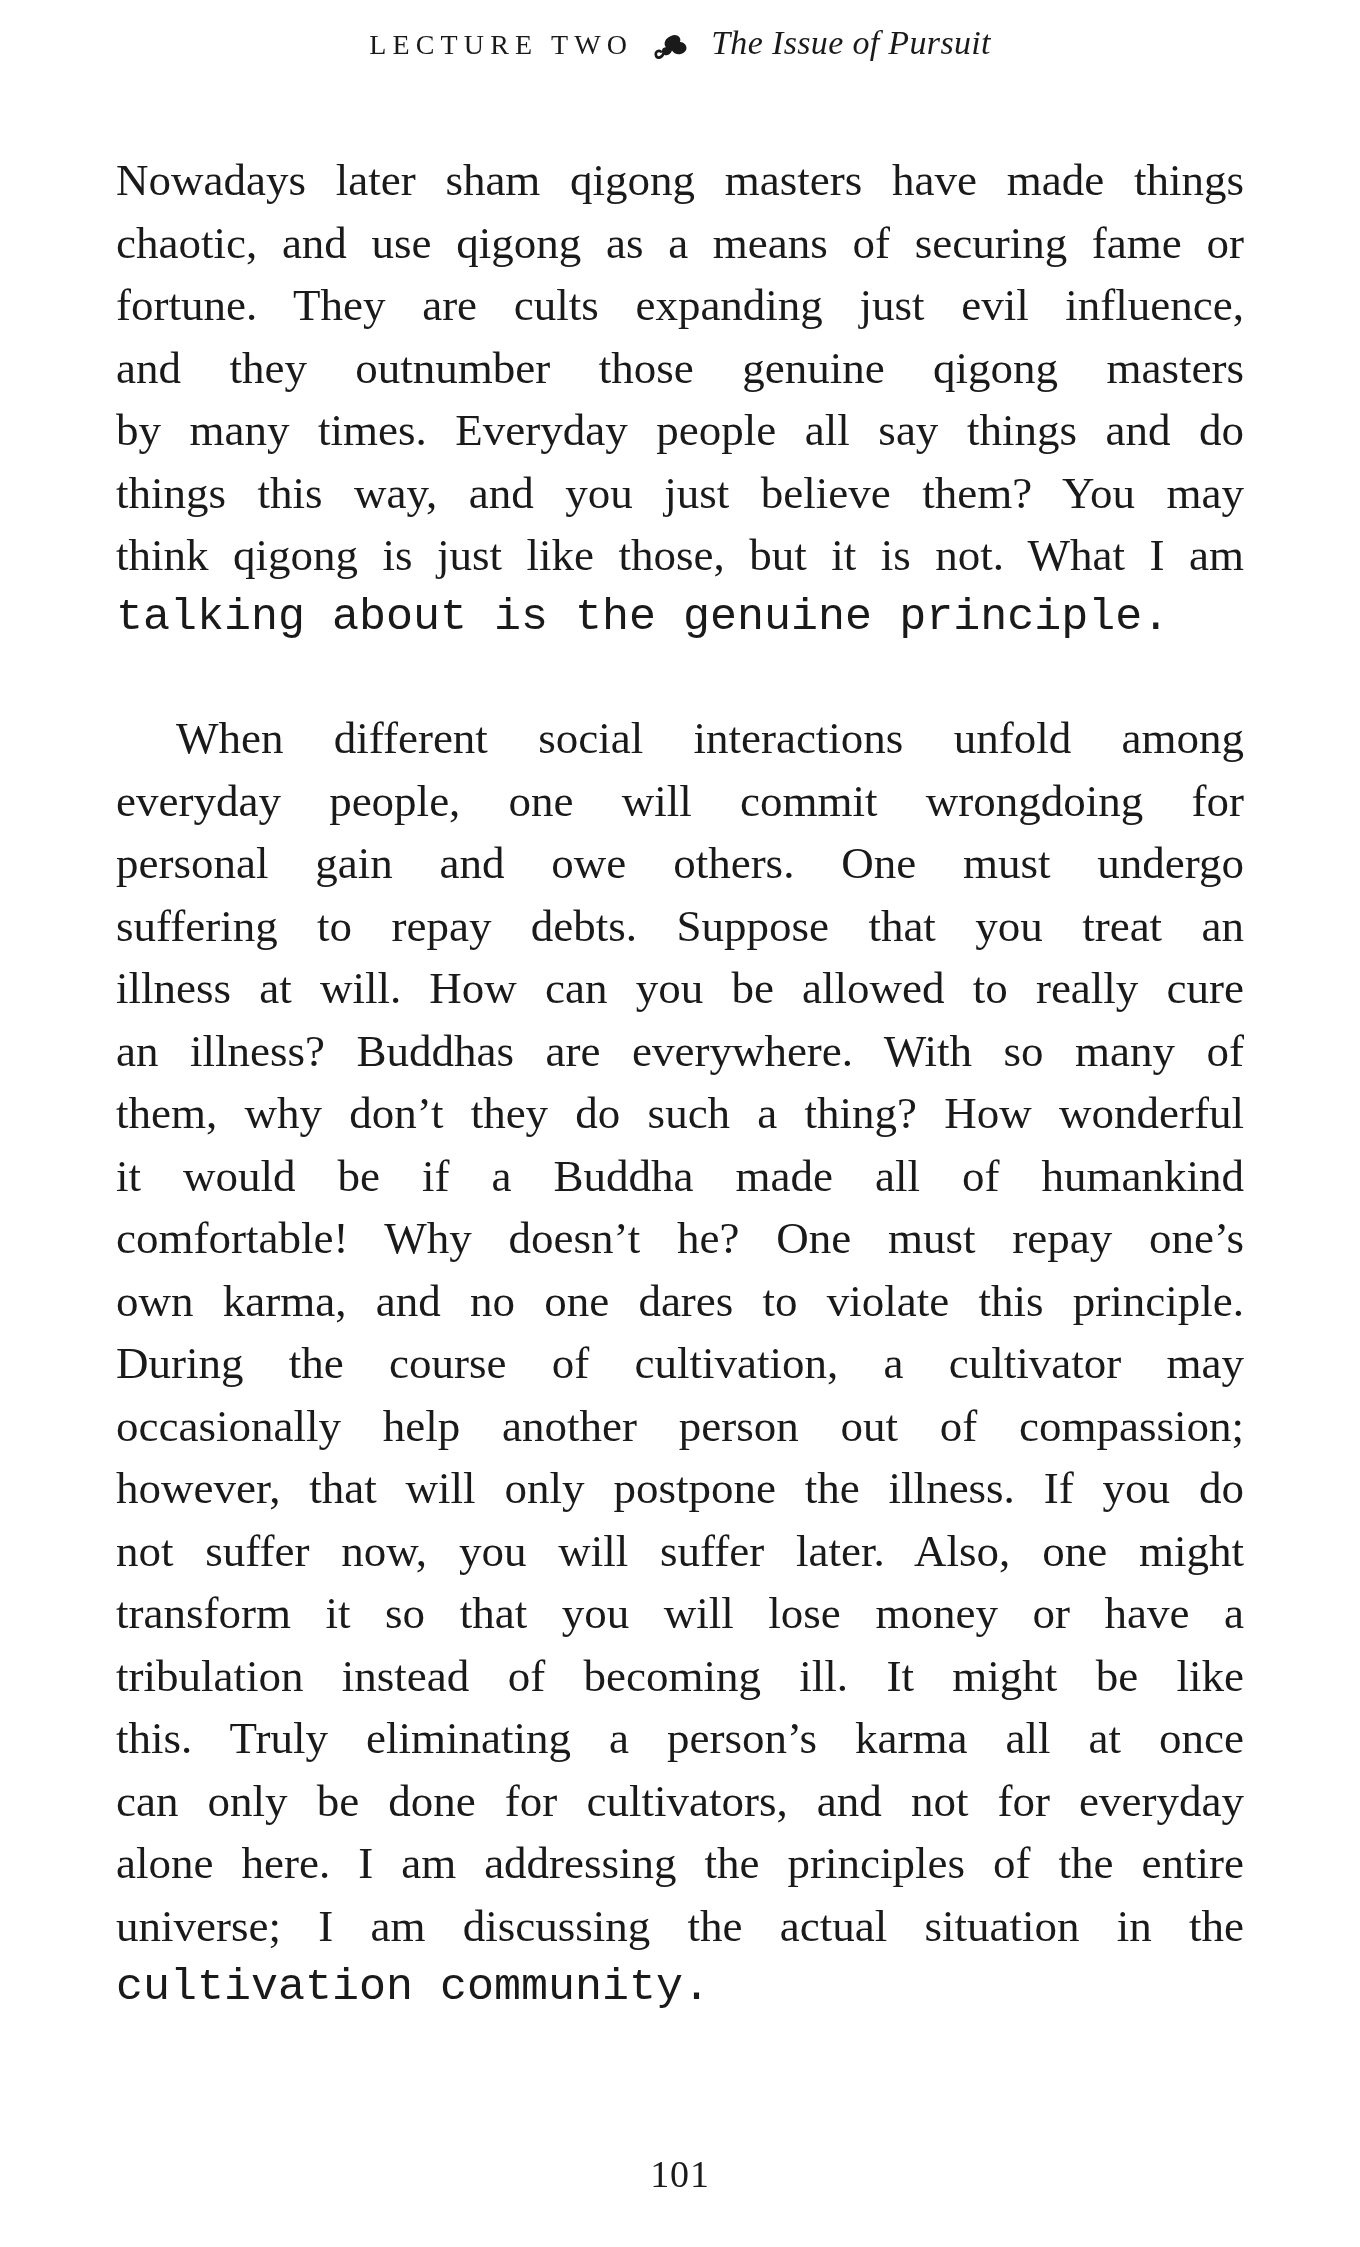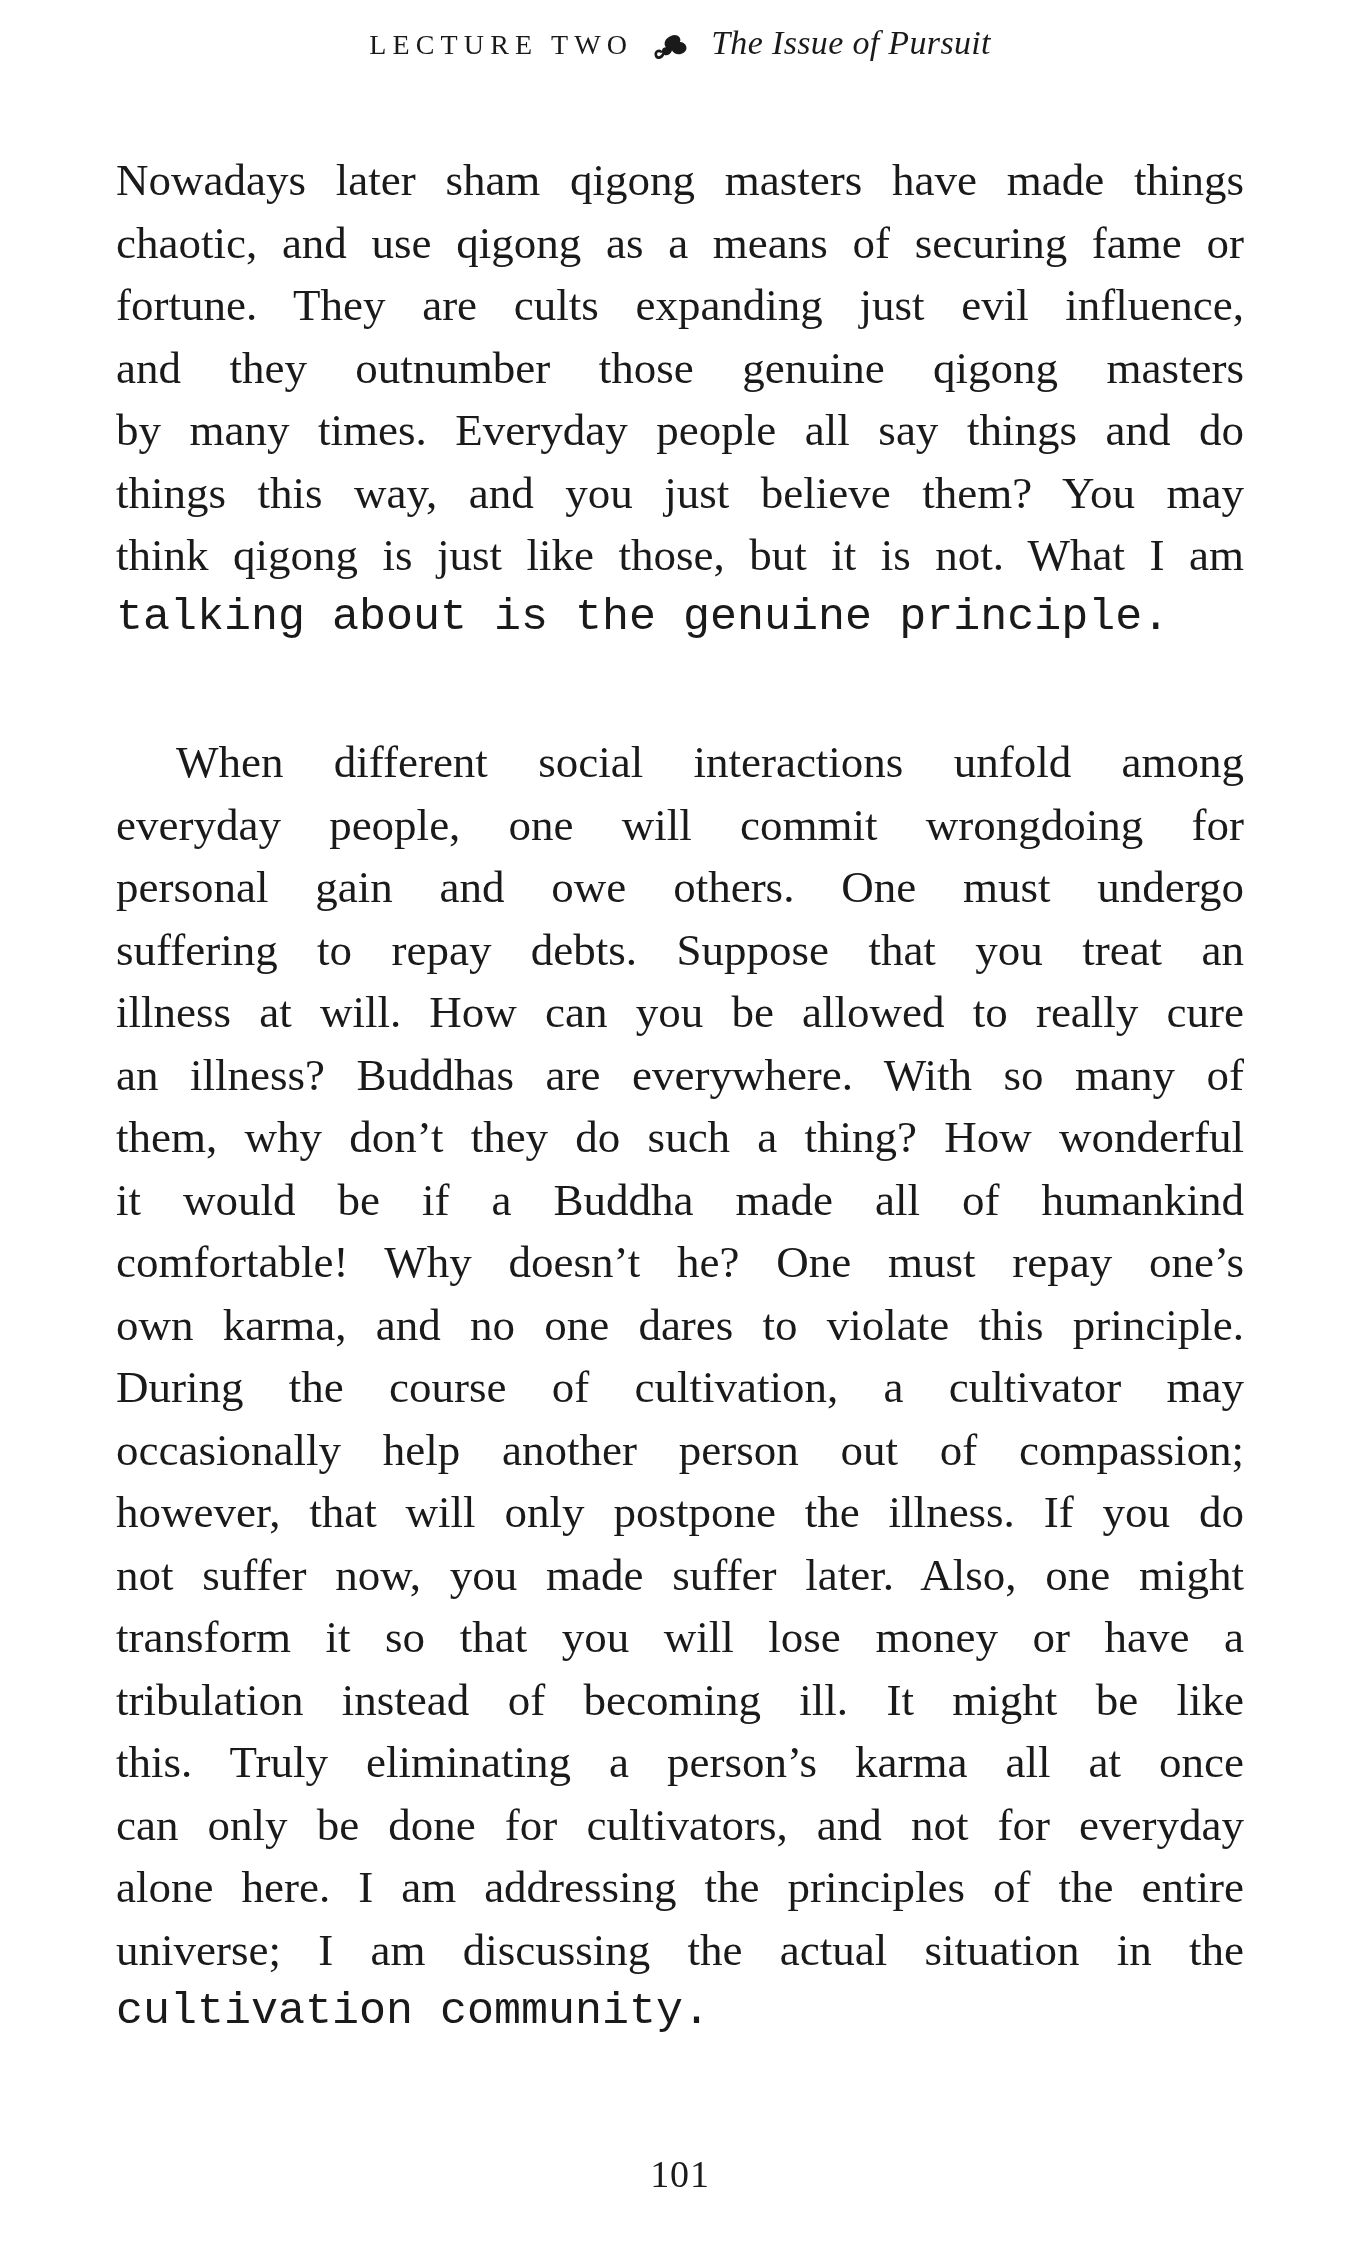--- a/index.html
+++ b/index.html
@@ -41,21 +41,21 @@
   }
   
   .body-text {
     position: absolute;
     top: 149px;
     left: 116px;
     width: 1128px;
     font-size: 45px;
     line-height: 62.5px;
   }
-  .paragraph + .paragraph { margin-top: 82px; }
+  .paragraph + .paragraph { margin-top: 58px; }
   .line {
     text-align: justify;
     text-align-last: justify;
   }
   .line.last { text-align-last: left; font-family: Liberation Mono, monospace; }
   .paragraph.indented .line.first { text-indent: 60px; }
   
   .folio {
     position: absolute;
     top: 2152px;
@@ -100,21 +100,21 @@
         <div class="line">suffering to repay debts. Suppose that you treat an</div>
         <div class="line">illness at will. How can you be allowed to really cure</div>
         <div class="line">an illness? Buddhas are everywhere. With so many of</div>
         <div class="line">them, why don’t they do such a thing? How wonderful</div>
         <div class="line">it would be if a Buddha made all of humankind</div>
         <div class="line">comfortable! Why doesn’t he? One must repay one’s</div>
         <div class="line">own karma, and no one dares to violate this principle.</div>
         <div class="line">During the course of cultivation, a cultivator may</div>
         <div class="line">occasionally help another person out of compassion;</div>
         <div class="line">however, that will only postpone the illness. If you do</div>
-        <div class="line">not suffer now, you made suffer later. Also, one might</div>
+        <div class="line">not suffer now, you will suffer later. Also, one might</div>
         <div class="line">transform it so that you will lose money or have a</div>
         <div class="line">tribulation instead of becoming ill. It might be like</div>
         <div class="line">this. Truly eliminating a person’s karma all at once</div>
         <div class="line">can only be done for cultivators, and not for everyday</div>
         <div class="line">alone here. I am addressing the principles of the entire</div>
         <div class="line">universe; I am discussing the actual situation in the</div>
         <div class="line last">cultivation community.</div>
       </div>
     </main>
 

